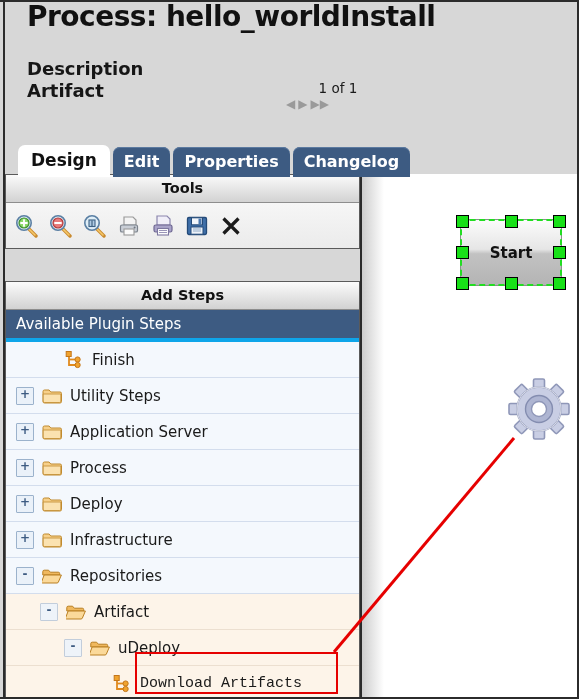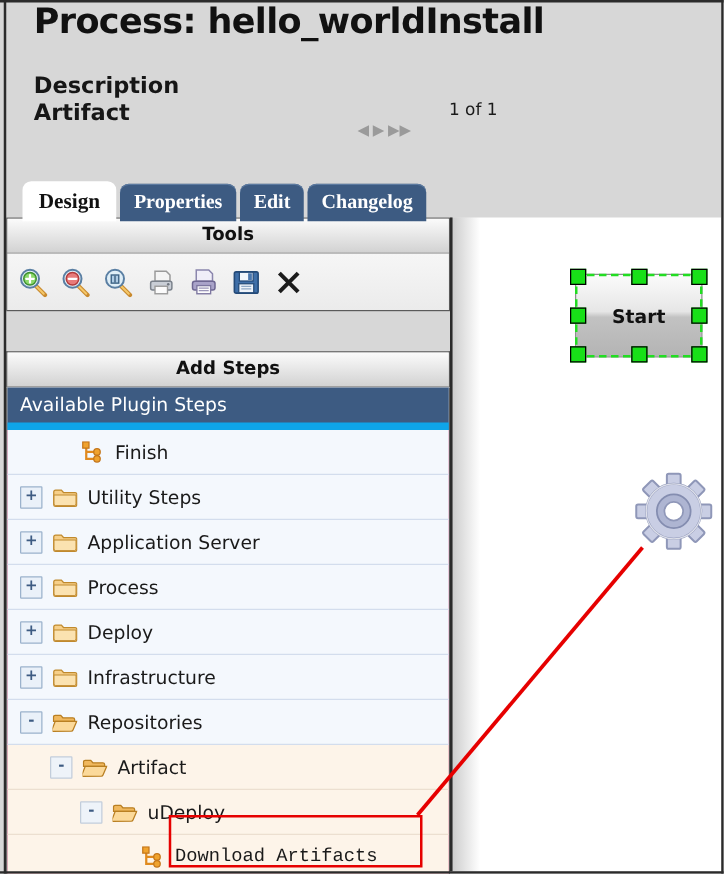--- a/index.html
+++ b/index.html
@@ -18,33 +18,32 @@
   .frame-bottom{position:absolute;left:0;bottom:0;width:579px;height:2px;background:#2b2b2b;z-index:40;}
 
   
   .title{
     position:absolute;left:27px;top:0px;
     font-size:28px;font-weight:bold;color:#111;
     letter-spacing:-0.5px;white-space:nowrap;
   }
   .meta{position:absolute;left:27px;top:58px;font-size:18px;font-weight:bold;color:#161616;}
   .meta .row{height:22px;line-height:22px;}
-  .version-box{position:absolute;left:278px;top:80px;width:120px;text-align:right;}
+  .version-box{position:absolute;left:278px;top:80px;width:120px;text-align:center;}
   .version-count{font-size:13.5px;color:#1a1a1a;font-weight:normal;}
   .version-nav{margin-top:2px;margin-left:8px;display:flex;gap:3px;align-items:center;color:#9a9a9a;font-size:12px;line-height:1;}
   .version-nav span{display:inline-block;}
 
   
   .tabs{position:absolute;left:18px;top:145px;display:flex;align-items:flex-end;gap:3px;z-index:25;}
   .tab{
     background:#3d5b82;color:#ffffff;font-weight:bold;font-size:16px;
     padding:5px 11px 6px 11px;border-radius:7px 7px 0 0;
     box-shadow:inset 0 1px 0 #5c7aa0;
     line-height:19px;
-    font-family:Liberation Serif, serif;
   }
   .tab.active{background:#ffffff;color:#111111;box-shadow:none;padding:6px 13px 7px 13px;font-size:17px;}
 
   
   .leftcol{position:absolute;left:5px;top:174px;width:355px;z-index:20;}
 
   .panel{border:1px solid #5a5a5a;background:#fdfdfd;margin-bottom:12px;}
   .panel-head{
     height:27px;line-height:27px;text-align:center;
     font-weight:bold;font-size:14.5px;color:#111;
@@ -53,21 +52,21 @@
   }
   .toolbar{height:45px;background:linear-gradient(#f6f6f6,#ebebeb);display:flex;align-items:center;padding-left:8px;gap:8px;}
   .tool{width:26px;height:26px;display:flex;align-items:center;justify-content:center;cursor:pointer;}
   .tool svg{display:block;}
 
   
   .tree-wrap{border:1px solid #5a5a5a;background:#ffffff;}
   .tree-head{
     height:28px;line-height:28px;background:#3d5b82;color:#fff;
     font-size:15px;padding-left:10px;
-    border-bottom:6px solid #0ea5e9;
+    border-bottom:4px solid #0ea5e9;
   }
   .tree{background:#be185d;}
   .trow{
     height:35px;display:flex;align-items:center;
     border-bottom:1px solid #d3dded;
     background:#f4f8fd;font-size:15px;color:#1a1a1a;
   }
   .trow.warm{background:#fdf4e9;border-bottom:1px solid #ecdfd0;}
   .trow.last{border-bottom:1px solid #d3dded;font-family:Liberation Mono, monospace;}
   .toggle{
@@ -137,22 +136,22 @@
     <div class="version-count">1 of 1</div>
     <div class="version-nav">
       <span>◀</span>
       <span>▶</span>
       <span>▶▶</span>
     </div>
   </div>
 
   <div class="tabs">
     <div class="tab active">Design</div>
+    <div class="tab" style="background: rgb(61, 91, 130);">Edit</div>
     <div class="tab" style="background: rgb(61, 91, 130);">Properties</div>
-    <div class="tab" style="background: rgb(61, 91, 130);">Edit</div>
     <div class="tab" style="background: rgb(61, 91, 130);">Changelog</div>
   </div>
 
   <div class="leftcol">
 
     <div class="panel">
       <div class="panel-head">Tools</div>
       <div class="toolbar">
 
         <div class="tool">

